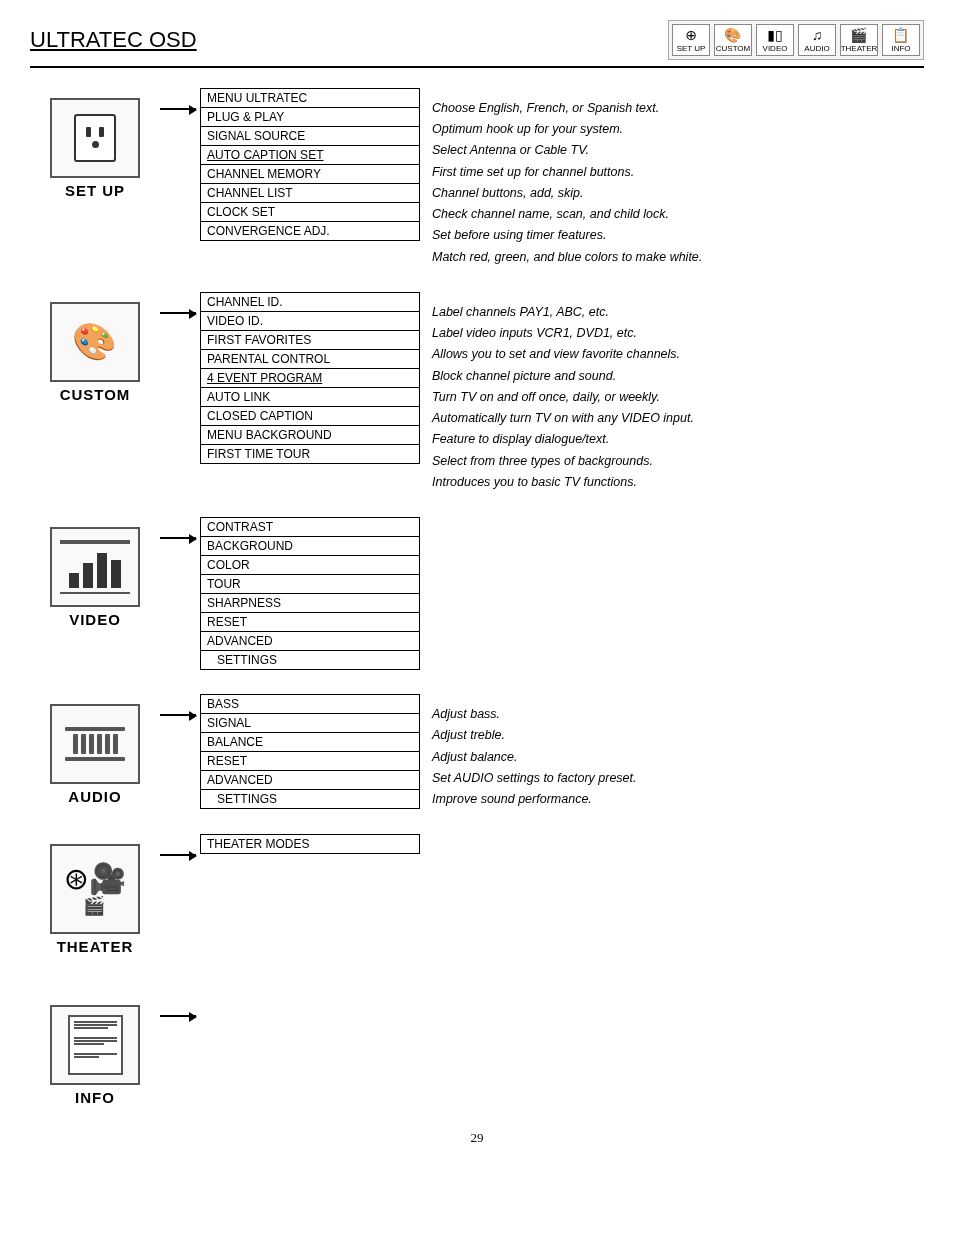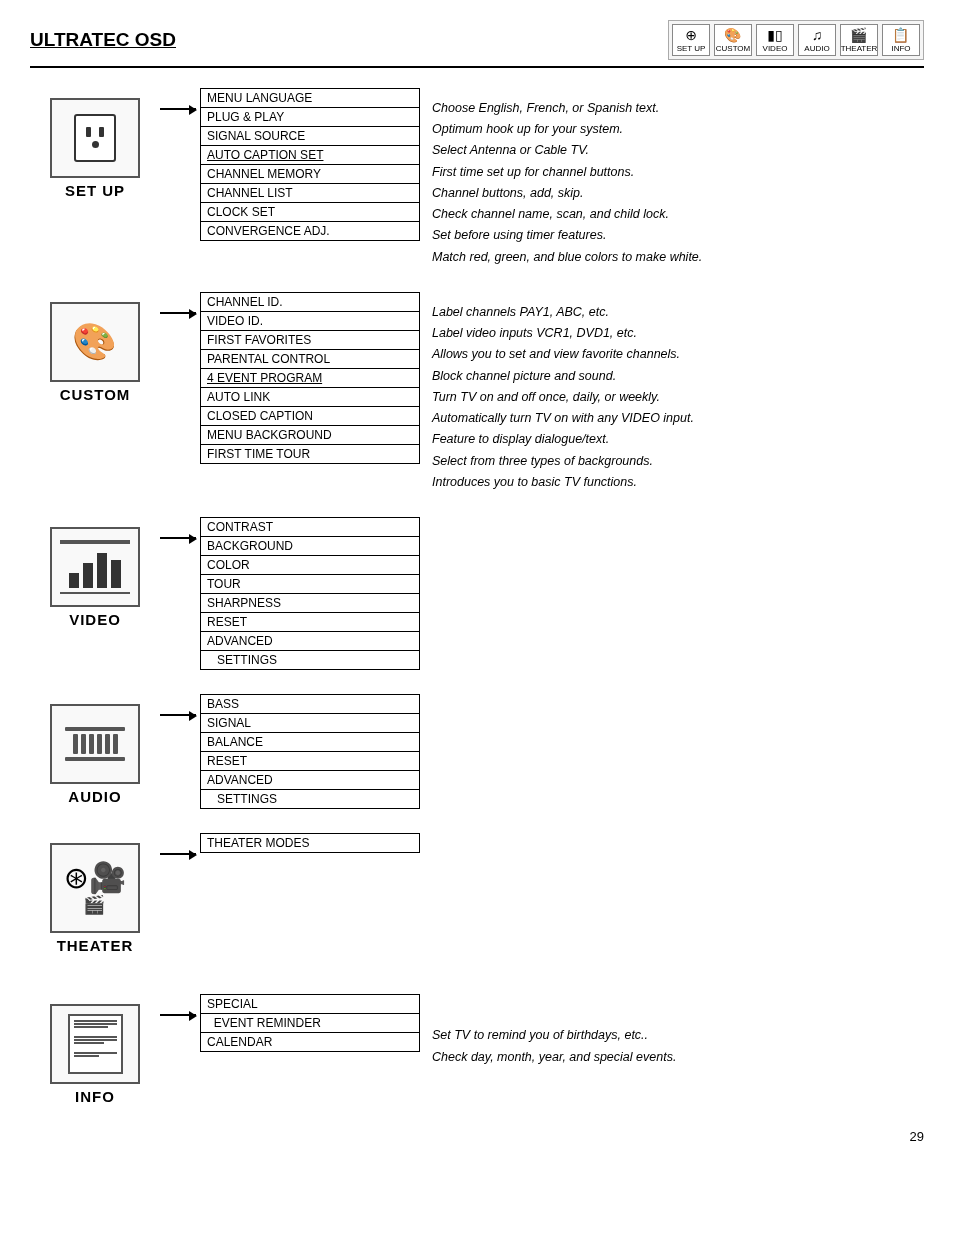--- a/index.html
+++ b/index.html
@@ -21,22 +21,22 @@
     .header {
       display: flex;
       align-items: center;
       justify-content: space-between;
       margin-bottom: 20px;
       border-bottom: 2px solid #000;
       padding-bottom: 6px;
     }
 
     .page-title {
-      font-size: 19px;
-      font-weight: bold;
+      font-size: 22px;
+      font-weight: normal;
       text-decoration: underline;
     }
 
     .header-icons {
       display: flex;
       gap: 4px;
       border: 1px solid #aaa;
       padding: 3px;
       background: #f5f5f5;
     }
@@ -147,23 +147,24 @@
     }
 
     .desc-box p {
       font-size: 12.5px;
       line-height: 1.7;
       font-style: italic;
     }
 
     
     .page-number {
-      text-align: right;
+      text-align: center;
       margin-top: 2px;
       font-size: 13px;
+      font-family: Liberation Serif, serif;
     }
 
     
     .icon-outlet {
       display: flex;
       flex-direction: column;
       align-items: center;
       justify-content: center;
       gap: 2px;
     }
@@ -282,21 +283,21 @@
         </div>
       </div>
       <div class="icon-label">SET UP</div>
     </div>
     <div class="arrow-box">
       <div class="arrow"></div>
     </div>
     <table class="menu-table">
       <tbody>
           <tr>
-            <td>MENU LANGUAGE</td>
+            <td>MENU ULTRATEC</td>
           </tr>
       <tr>
             <td>PLUG &amp; PLAY</td>
           </tr>
       <tr>
             <td>SIGNAL SOURCE</td>
           </tr>
       <tr>
             <td class="underline-item">AUTO CAPTION SET</td>
           </tr>
@@ -467,20 +468,27 @@
             <td>RESET</td>
           </tr>
       <tr>
             <td>ADVANCED</td>
           </tr>
       <tr>
             <td>&nbsp;&nbsp;&nbsp;SETTINGS</td>
           </tr>
     </tbody>
       </table>
+    <div class="desc-box">
+      <p>Adjust bass.<br>
+      Adjust treble.<br>
+      Adjust balance.<br>
+      Set AUDIO settings to factory preset.<br>
+      Improve sound performance.</p>
+    </div>
   </div>
 
   <div class="section theater-section">
     <div class="icon-box">
       <div class="icon-image" style="height:90px;">
         <div class="icon-camera">
           <div style="font-size:30px; line-height:1;">⊛🎥</div>
           <div style="font-size:18px; line-height:1;">🎬</div>
         </div>
       </div>
@@ -519,34 +527,16 @@
             <div style="height:2px; background:#555; width:100%;"></div>
             <div style="height:2px; background:#555; width:60%;"></div>
           </div>
         </div>
       </div>
       <div class="icon-label">INFO</div>
     </div>
     <div class="arrow-box">
       <div class="arrow"></div>
     </div>
-    <table class="menu-table">
-      <tbody>
-          <tr>
-            <td>SPECIAL</td>
-          </tr>
-      <tr>
-            <td>&nbsp;&nbsp;EVENT REMINDER</td>
-          </tr>
-      <tr>
-            <td>CALENDAR</td>
-          </tr>
-    </tbody>
-      </table>
-    <div class="desc-box">
-      <p><br>
-      Set TV to remind you of birthdays, etc..<br>
-      Check day, month, year, and special events.</p>
-    </div>
   </div>
 
   <div class="page-number">29</div>
 </div>
 
 </body></html>

